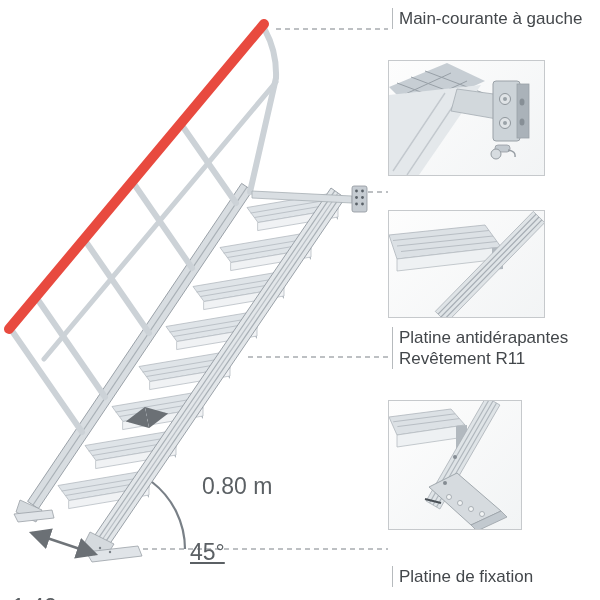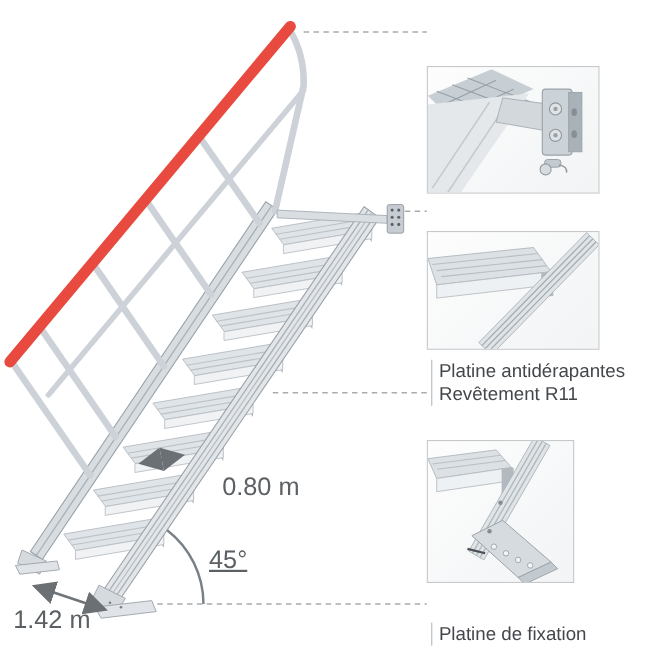--- a/index.html
+++ b/index.html
@@ -2,21 +2,21 @@
 <html><head>
 <meta charset="utf-8">
 <style>
   html,body{margin:0;padding:0;background:#ffffff;}
   #stage{position:relative;width:600px;height:600px;background:#ffffff;overflow:hidden;
          font-family:"Liberation Sans",sans-serif;}
   #main-svg{position:absolute;left:0;top:0;width:600px;height:600px;}
   .callout{position:absolute;left:392px;color:#43474b;font-size:17px;line-height:21px;
            border-left:1.5px solid #b6babd;padding-left:6px;white-space:nowrap;}
   .callout span{display:block;}
-  .dim{position:absolute;color:#5b6064;font-size:23px;white-space:nowrap;}
+  .dim{position:absolute;color:#5b6064;font-size:23px;white-space:nowrap;margin-top:44px;}
   .inset{position:absolute;border:1px solid #c6c9cc;box-sizing:border-box;
          background:linear-gradient(135deg,#fdfdfd 0%,#f2f4f5 100%);}
   .inset svg{display:block;width:100%;height:100%;}
 </style>
 </head>
 <body>
 
 <div id="stage">
 
   <svg id="main-svg" viewBox="0 0 600 600">
@@ -135,20 +135,21 @@
 
     <line x1="129" y1="421" x2="165" y2="414" stroke="#6f7479" stroke-width="2.4" marker-start="url(#arr)" marker-end="url(#arr)"></line>
     <line x1="32" y1="533" x2="95" y2="554" stroke="#6f7479" stroke-width="2.4" marker-start="url(#arr)" marker-end="url(#arr)"></line>
   </svg>
 
   <div class="dim" style="left:202px;top:429px;">0.80 m</div>
   <div class="dim" style="left:190px;top:495px;text-decoration:underline;">45°</div>
   <div class="dim" style="left:12px;top:550px;">1.42 m</div>
 
   <div class="callout" style="top:8px;">
+    <span>Main-courante à gauche</span>
   </div>
   <div class="callout" style="top:327px;">
     <span>Platine antidérapantes</span>
     <span>Revêtement R11</span>
   </div>
   <div class="callout" style="top:566px;">
     <span>Platine de fixation</span>
   </div>
 
   <div class="inset" style="left:388px;top:60px;width:157px;height:116px;">

